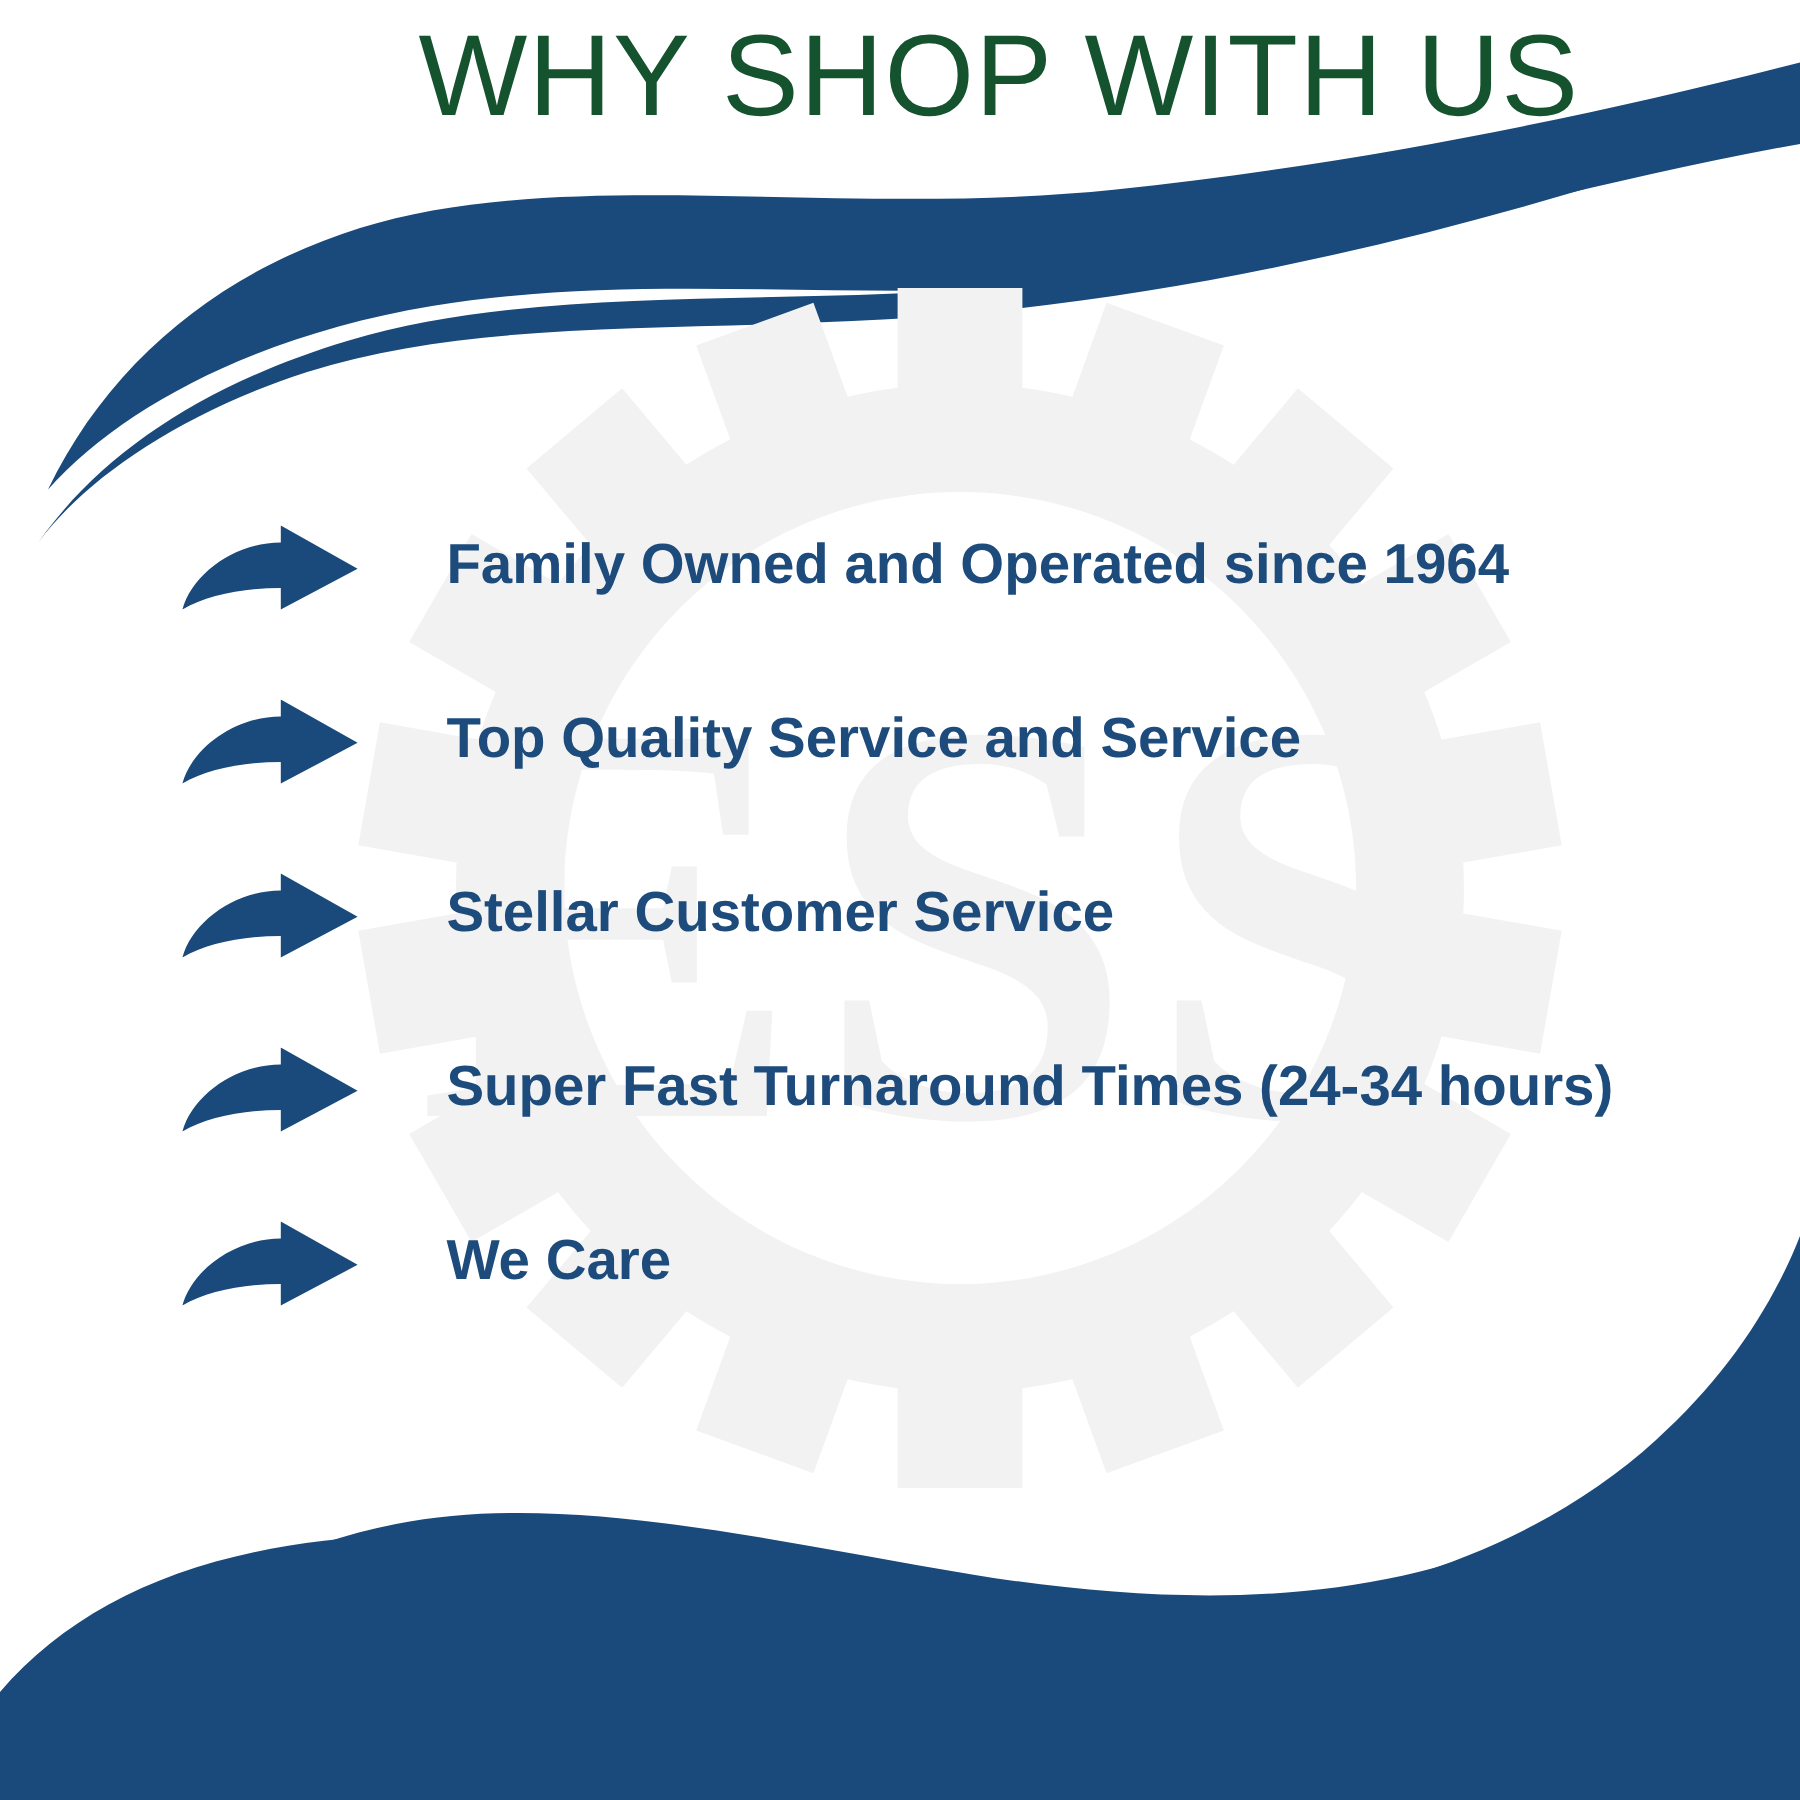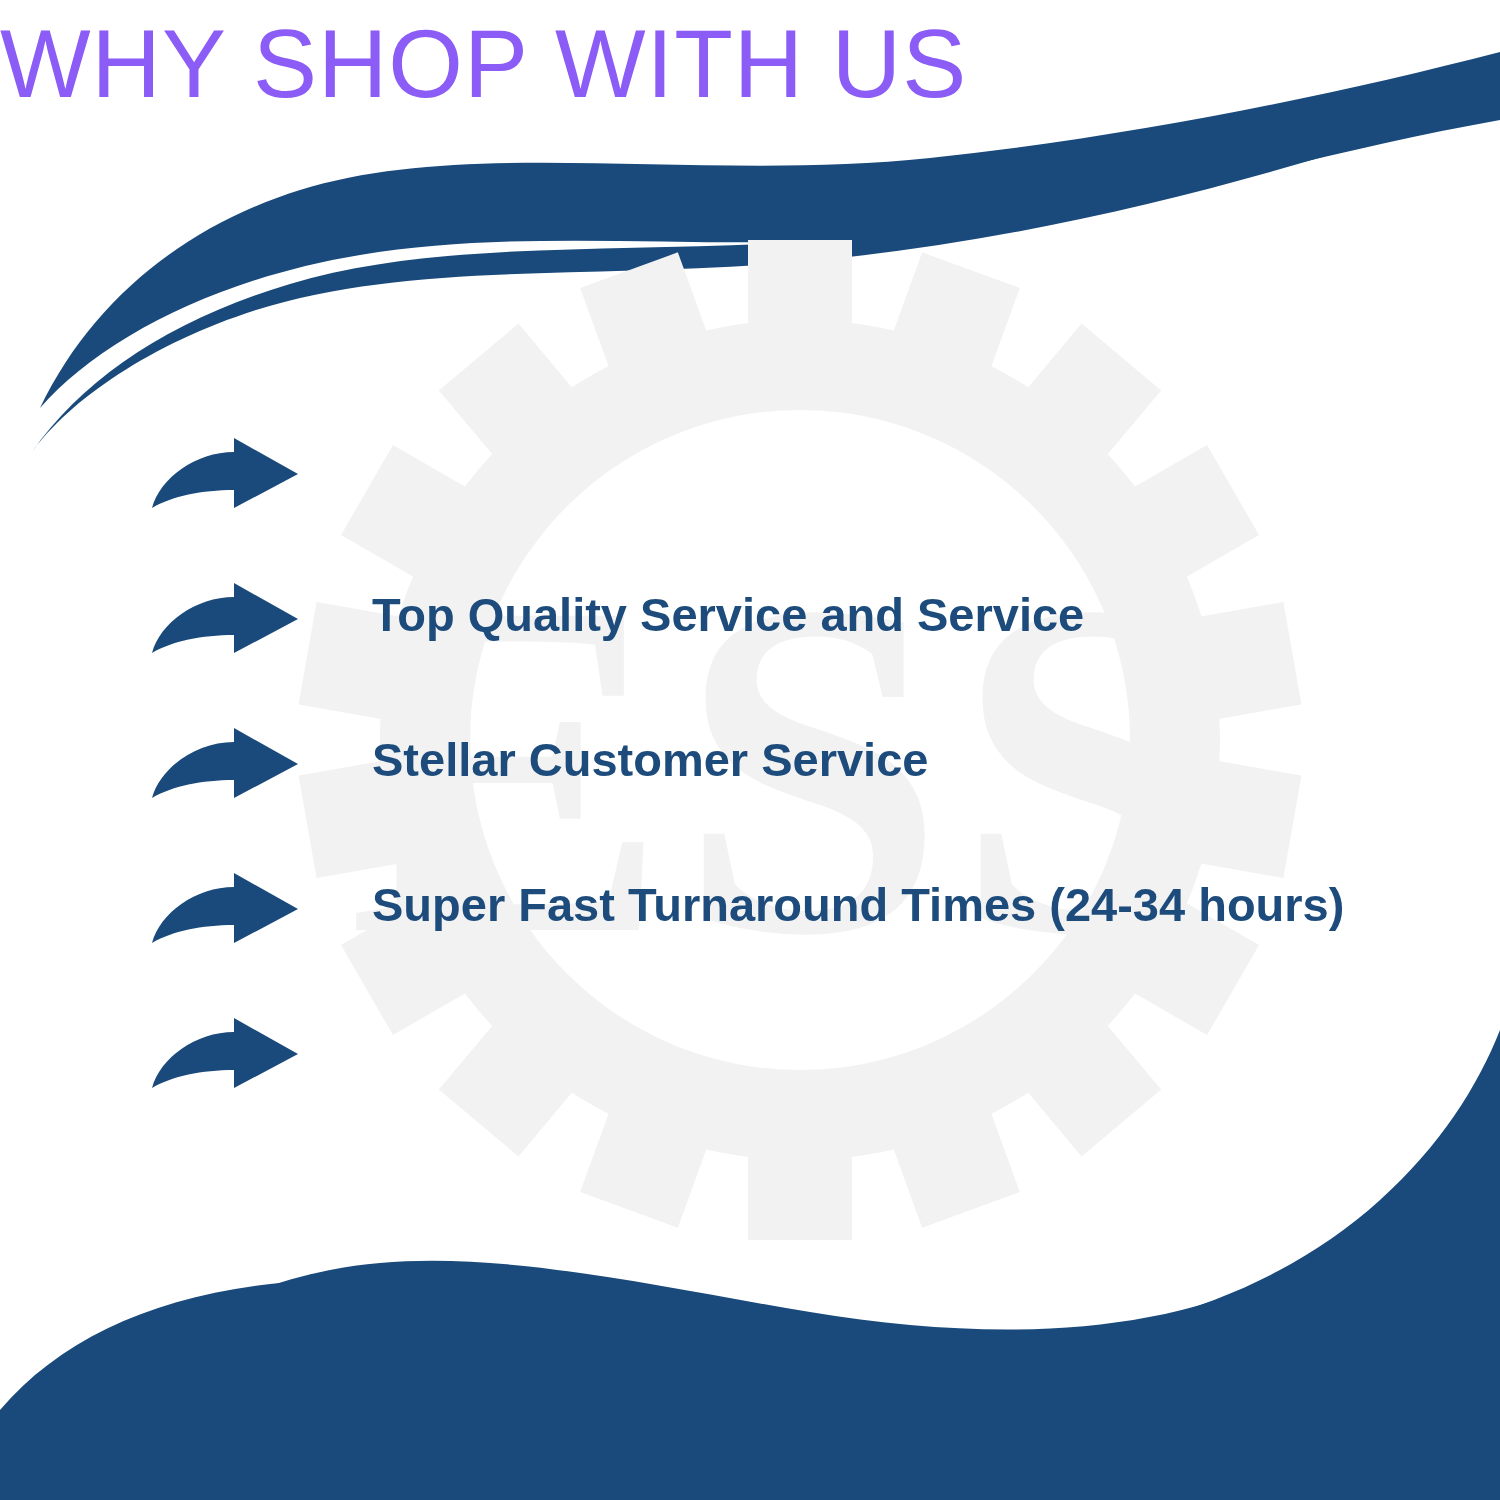--- a/index.html
+++ b/index.html
@@ -31,22 +31,22 @@
     height: 1500px;
     display: block;
   }
 
   
   #header-title {
     position: absolute;
     left: 0;
     top: 14px;
     width: 1316px;
-    text-align: left;
-    color: #8b5cf6;
+    text-align: right;
+    color: #14532d;
     font-family: "Liberation Sans", sans-serif;
     font-size: 96px;
     font-weight: 400;
     letter-spacing: 1px;
     line-height: 1.05;
     white-space: nowrap;
   }
 
   
   #benefits-list {
@@ -162,20 +162,21 @@
 
   <div id="benefits-list">
 
     <div class="benefit-row">
       <div class="arrow-slot">
         <svg viewBox="0 0 150 76">
           <path fill="#1A4A7B" d="M2,70 C10,40 46,14 84,14 L84,0 L148,36 L84,70 L84,52
                    C52,52 22,58 2,70 Z"></path>
         </svg>
       </div>
+      <div class="benefit-label">Family Owned and Operated since 1964</div>
     </div>
 
     <div class="benefit-row">
       <div class="arrow-slot">
         <svg viewBox="0 0 150 76">
           <path fill="#1A4A7B" d="M2,70 C10,40 46,14 84,14 L84,0 L148,36 L84,70 L84,52
                    C52,52 22,58 2,70 Z"></path>
         </svg>
       </div>
       <div class="benefit-label">Top Quality Service and Service</div>
@@ -201,16 +202,17 @@
       <div class="benefit-label">Super Fast Turnaround Times (24-34 hours)</div>
     </div>
 
     <div class="benefit-row">
       <div class="arrow-slot">
         <svg viewBox="0 0 150 76">
           <path fill="#1A4A7B" d="M2,70 C10,40 46,14 84,14 L84,0 L148,36 L84,70 L84,52
                    C52,52 22,58 2,70 Z"></path>
         </svg>
       </div>
+      <div class="benefit-label">We Care</div>
     </div>
 
   </div>
 </div>
 
 </body></html>

